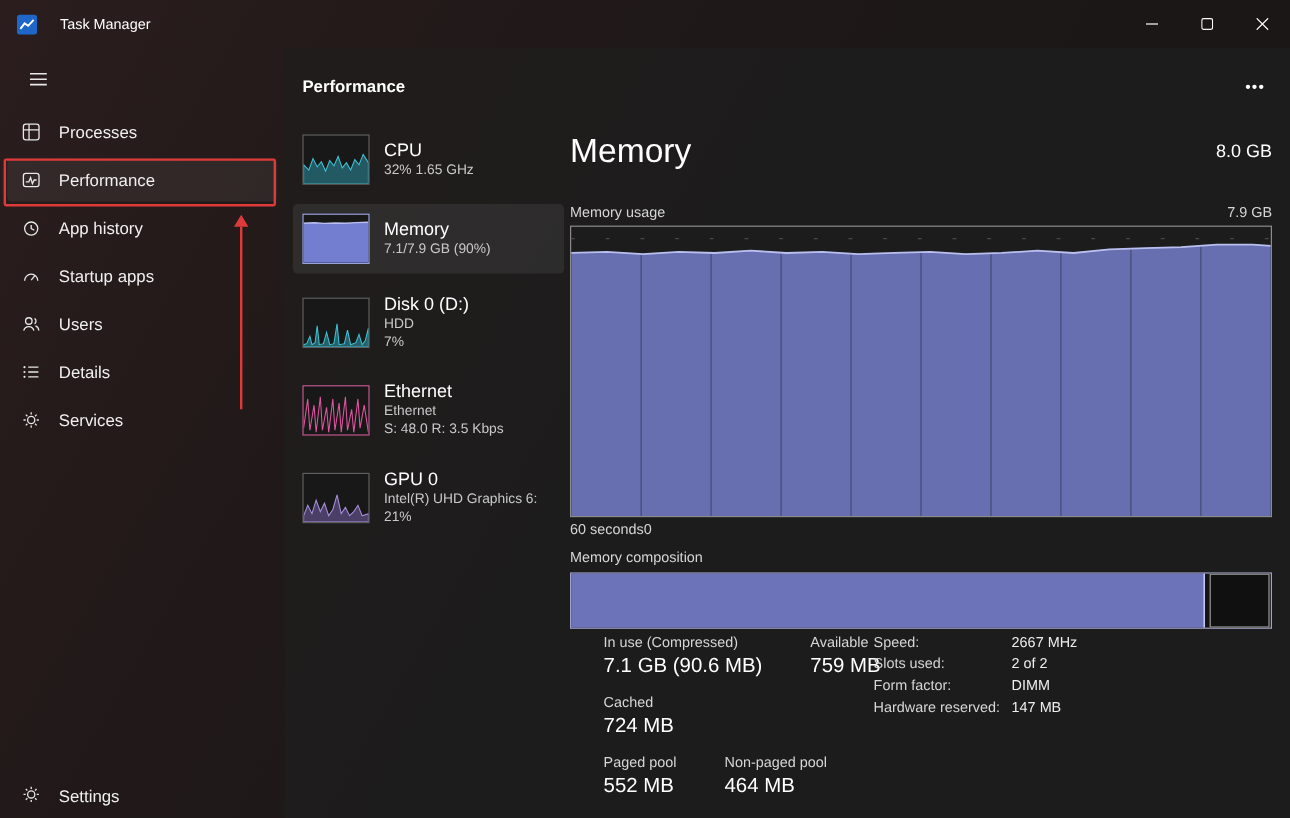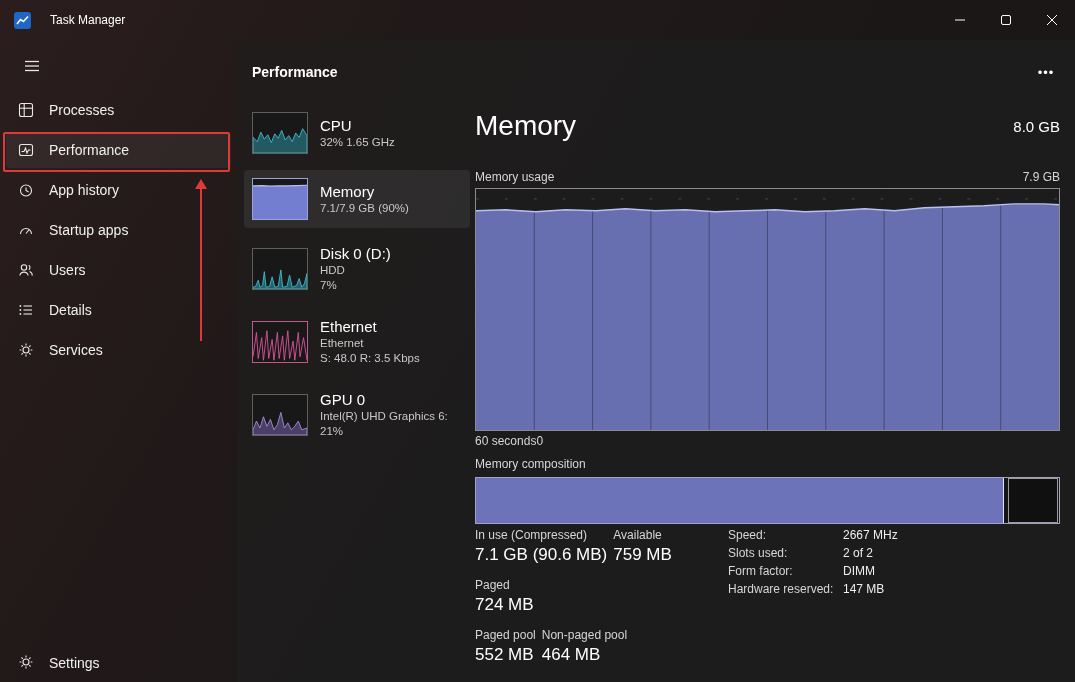--- a/index.html
+++ b/index.html
@@ -59,21 +59,21 @@
   .usage-row { display:flex; justify-content:space-between; font-size:12px; color:#d6d6d6; margin-top:22px; }
   .mem-chart { margin-top:4px; height:243px; border:1px solid #8b8b8b; position:relative; background:#1c1c1c; }
   .mem-chart svg { display:block; width:100%; height:100%; }
   .time-row { display:flex; justify-content:flex-start; font-size:12px; color:#d6d6d6; margin-top:3px; }
   .comp-label { font-size:12px; color:#d6d6d6; margin-top:9px; }
   .comp-bar { margin-top:6px; height:47px; border:1px solid #a0a0c8; position:relative; background:#151515; }
   .comp-fill { position:absolute; left:0; top:0; bottom:0; width:90.5%;
     background:rgba(123,132,214,0.85); border-right:1px solid #dfe3ff; }
   .comp-free { position:absolute; right:1px; top:0; bottom:0; width:8.6%; border:1px solid #9a9a9a; background:#101010; }
   .stats { position:absolute; left:0; top:424px; }
-  .stats-row { display:flex; gap:6px; margin-bottom:13px; }
+  .stats-row { display:flex; gap:40px; margin-bottom:13px;margin-left:28px; }
   .stat .lbl { font-size:12px; color:#d6d6d6; }
   .stat .val { font-size:17px; margin-top:3px; color:#fff; }
   .info { position:absolute; left:253px; top:424px; display:grid; grid-template-columns:115px auto;
     row-gap:4px; font-size:12px; color:#d6d6d6; line-height:14px; }
   .info .iv { color:#eeeeee; }
 </style>
 </head>
 <body>
 
 <div class="app">
@@ -317,21 +317,21 @@
           <div class="lbl">In use (Compressed)</div>
           <div class="val">7.1 GB (90.6 MB)</div>
         </div>
         <div class="stat">
           <div class="lbl">Available</div>
           <div class="val">759 MB</div>
         </div>
       </div>
       <div class="stats-row">
         <div class="stat">
-          <div class="lbl">Paged</div>
+          <div class="lbl">Cached</div>
           <div class="val">724 MB</div>
         </div>
       </div>
       <div class="stats-row">
         <div class="stat">
           <div class="lbl">Paged pool</div>
           <div class="val">552 MB</div>
         </div>
         <div class="stat">
           <div class="lbl">Non-paged pool</div>

